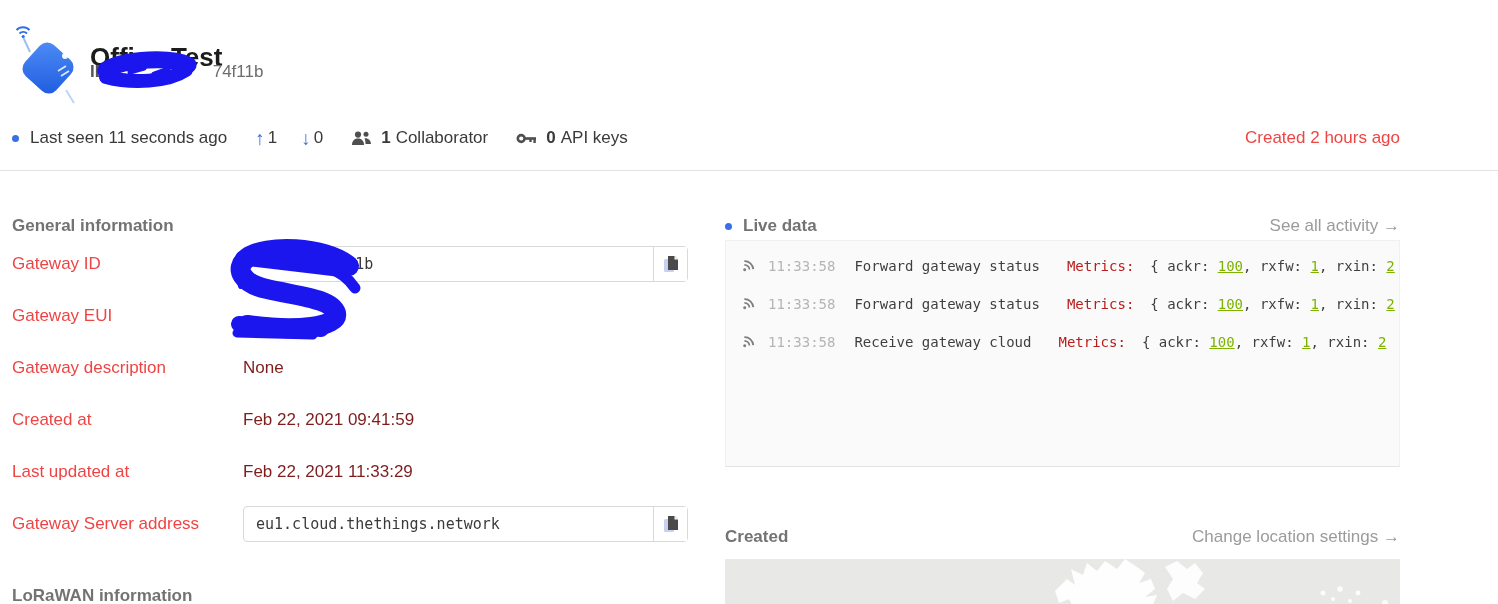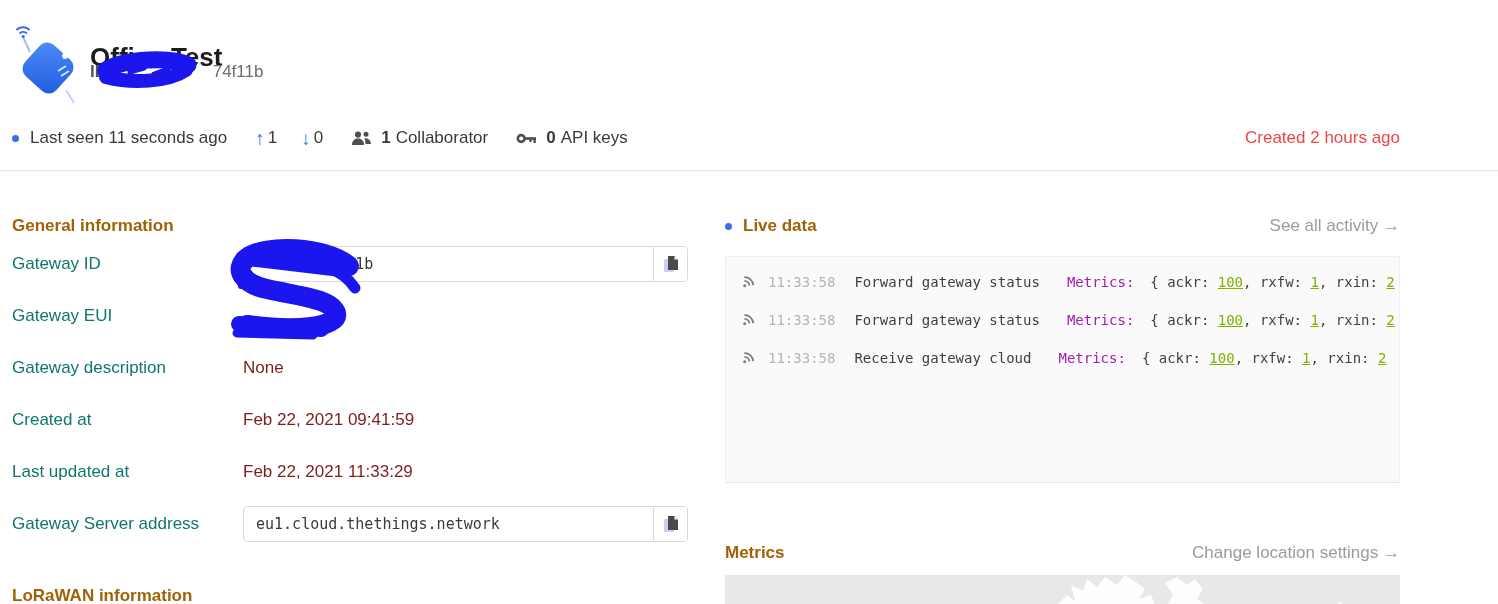--- a/index.html
+++ b/index.html
@@ -28,47 +28,47 @@
   .sb-gap-lg{margin-left:28px;}
   .sb-gap-md{margin-left:24px;}
   .sb-ico{margin-right:9px;display:inline-flex;}
   .sb-num{font-weight:bold;margin-right:5px;}
   .sb-created{margin-left:auto;color:#ef4444;}
 
   .divider{position:absolute;top:170px;left:0;width:1498px;border-top:1px solid #e3e3e3;}
 
   
   .col-left{position:absolute;left:12px;top:170px;width:676px;}
-  .sec-title{font-size:17px;font-weight:bold;color:#a16207;line-height:24px;margin:44px 0 0 0;}
+  .sec-title{font-size:17px;font-weight:bold;color:#737373;line-height:24px;margin:44px 0 0 0;}
   .rows{margin-top:8px;}
   .info-row{display:flex;align-items:center;min-height:36px;margin-bottom:16px;}
-  .info-label{flex:0 0 231px;color:#0f766e;}
+  .info-label{flex:0 0 231px;color:#ef4444;}
   .info-value{color:#7f1d1d;}
   .field{flex:1;display:flex;align-items:stretch;height:36px;border:1px solid #d9d9d9;border-radius:4px;box-sizing:border-box;background:#fff;}
   .field .fval{flex:1;display:flex;align-items:center;font-size:15px;color:#3a3a3a;padding-left:12px;overflow:hidden;white-space:nowrap;}
   .fval.pad-id{padding-left:57px;}
   .fval.pad-eui{padding-left:99px;}
   .fbtn{flex:0 0 33px;display:flex;align-items:center;justify-content:center;border-left:1px solid #d9d9d9;cursor:pointer;background:#fff;}
   .code-glyph{font-family:"DejaVu Sans Mono","Liberation Mono",monospace;font-size:15px;color:#555;letter-spacing:1px;}
   .lorawan-title{margin-top:42px;}
 
   
   .col-right{position:absolute;left:725px;top:170px;width:675px;}
   .sec-head{display:flex;align-items:center;margin-top:44px;height:24px;text-align:center;}
   .sec-head .dot{margin-right:11px;}
   .sec-head .sec-title{margin:0;flex:0 0 auto;}
   .sec-link{margin-left:auto;color:#9b9b9b;text-decoration:none;font-size:17px;cursor:pointer;}
   .sec-head-loc{margin-top:58px;}
 
-  .live-box{margin-top:18px;height:227px;background:#fafafa;border:1px solid #f0f0f0;border-bottom:1px solid #e4e4e4;box-sizing:border-box;overflow:hidden;padding:6px 0 0 14px;}
+  .live-box{margin-top:2px;height:227px;background:#fafafa;border:1px solid #f0f0f0;border-bottom:1px solid #e4e4e4;box-sizing:border-box;overflow:hidden;padding:6px 0 0 14px;}
   .event{display:flex;align-items:center;height:38px;font-family:"DejaVu Sans Mono","Liberation Mono",monospace;font-size:14px;white-space:pre;}
   .ev-ico{flex:0 0 16px;margin-right:12px;display:inline-flex;}
   .ev-time{color:#b5b5b5;}
   .ev-name{color:#3f3f3f;margin-left:19px;}
-  .ev-meta{color:#a21caf;margin-left:27px;}
+  .ev-meta{color:#b91c1c;margin-left:27px;}
   .ev-dark{color:#3f3f3f;}
   .ev-dark.first{margin-left:16px;}
   .ev-green{color:#7db300;text-decoration:underline;}
 
   .map{margin-top:10px;height:70px;background:#e8e8e6;position:relative;overflow:hidden;cursor:pointer;}
 </style>
 </head>
 <body>
 
 <svg class="gw-icon" width="78" height="96" viewBox="0 0 78 96">
@@ -259,21 +259,21 @@
       </span>
       <span class="ev-time">11:33:58</span>
       <span class="ev-name">Receive gateway cloud</span>
       <span class="ev-meta">Metrics:</span>
       <span class="ev-dark first">{ ackr: </span><span class="ev-green">100</span><span class="ev-dark">, rxfw: </span><span class="ev-green">1</span><span class="ev-dark">, rxin: </span><span class="ev-green">2</span>
     </div>
 
   </div>
 
   <div class="sec-head sec-head-loc">
-    <h2 class="sec-title">Metrics</h2>
+    <h2 class="sec-title">Created</h2>
     <a class="sec-link">Change location settings →</a>
   </div>
 
   <div class="map">
     <svg width="675" height="70" viewBox="0 0 675 70">
       <path d="M330 32 L342 20 L350 26 L346 10 L358 16 L362 4 L372 12 L380 2 L392 10 L400 0 L412 8 L420 14 L414 24 L426 20 L430 30 L420 38 L432 36 L428 46 L416 50 L424 56 L412 60 L400 52 L392 60 L382 50 L370 58 L362 46 L350 52 L344 40 L334 44 Z" fill="#ffffff" opacity="0.95"></path>
       <path d="M440 8 L452 2 L462 10 L470 4 L478 14 L472 24 L480 30 L470 40 L458 34 L448 42 L442 30 L448 20 Z" fill="#ffffff" opacity="0.9"></path>
       <circle cx="598" cy="34" r="2.5" fill="#ffffff" opacity="0.85"></circle>
       <circle cx="608" cy="40" r="2" fill="#ffffff" opacity="0.85"></circle>
       <circle cx="615" cy="30" r="2.8" fill="#ffffff" opacity="0.85"></circle>

